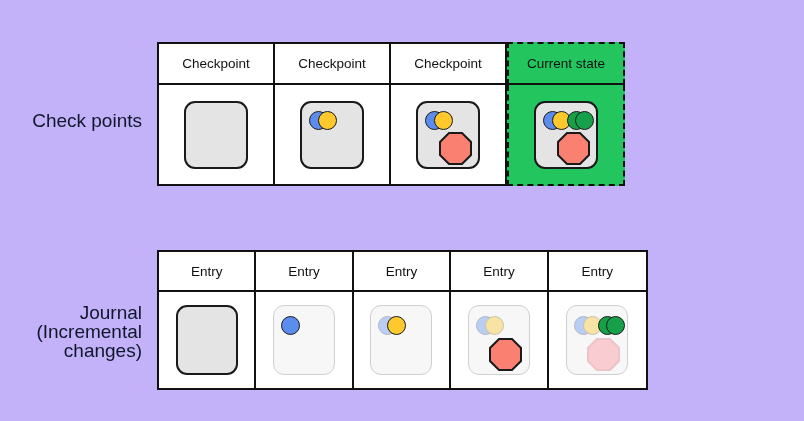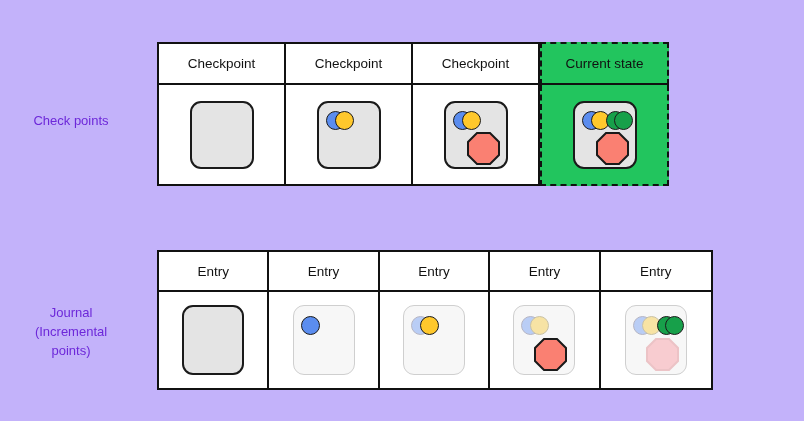--- a/index.html
+++ b/index.html
@@ -8,44 +8,44 @@
     background:#c3b2fa;
     font-family:"Liberation Sans", sans-serif;
     overflow:hidden;
     position:relative;
   }
   .stage{position:absolute;inset:0;}
 
   
   .row-label{
     position:absolute;
-    text-align:center;
-    color:#6d28d9;
-    font-size:13px;
+    text-align:right;
+    color:#0f172a;
+    font-size:19px;
     line-height:19px;
     white-space:pre-line;
   }
   #label-checkpoints{left:0;width:142px;top:111px;}
   #label-journal{left:0;width:142px;top:303px;}
 
   
   .grid{
     position:absolute;
     display:grid;
     box-sizing:border-box;
     border:2px solid #111;
     background:#fff;
   }
   #checkpoints-table{
-    left:157px;top:42px;width:512px;height:144px;
+    left:157px;top:42px;width:468px;height:144px;
     grid-template-columns:repeat(4,1fr);
     grid-template-rows:41px 1fr;
   }
   #journal-table{
-    left:157px;top:250px;width:556px;height:140px;
+    left:157px;top:250px;width:491px;height:140px;
     grid-template-columns:repeat(5,1fr);
     grid-template-rows:40px 1fr;
   }
 
   .hcell{
     box-sizing:border-box;
     border-right:2px solid #111;
     border-bottom:2px solid #111;
     display:flex;align-items:center;justify-content:center;
     font-size:13.5px;color:#111;
@@ -164,21 +164,21 @@
           <svg viewBox="0 0 33 33">
               <polygon points="10,1 23,1 32,10 32,23 23,32 10,32 1,23 1,10" fill="#fa8072" stroke="#1a1a1a" stroke-width="2"></polygon>
             </svg>
         </div>
       </div>
     </div>
   </div>
 
   <div class="row-label" id="label-journal">Journal
 (Incremental
-points)</div>
+changes)</div>
 
   <div class="grid" id="journal-table">
 
     <div class="hcell">Entry</div>
     <div class="hcell">Entry</div>
     <div class="hcell">Entry</div>
     <div class="hcell">Entry</div>
     <div class="hcell last">Entry</div>
 
     <div class="bcell">

